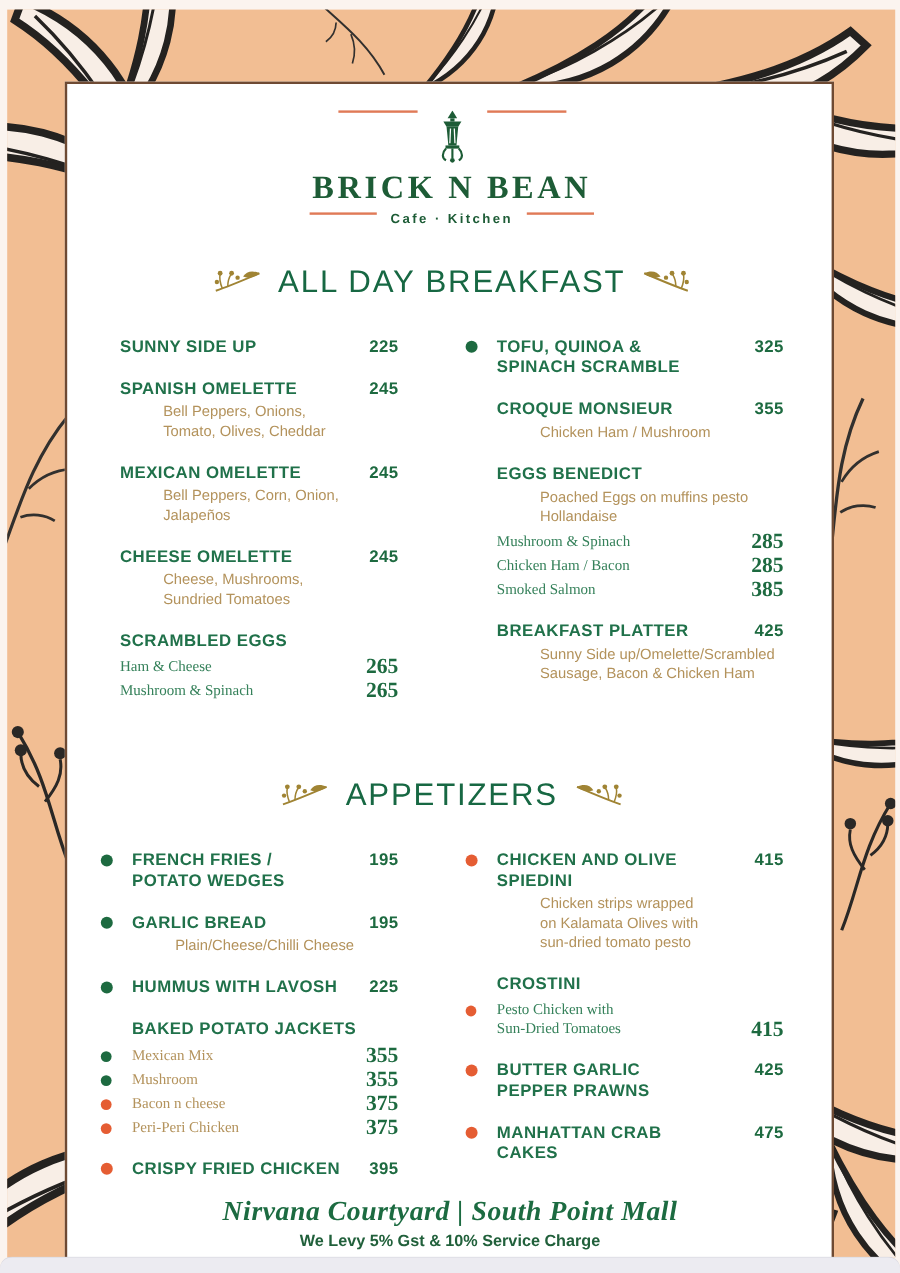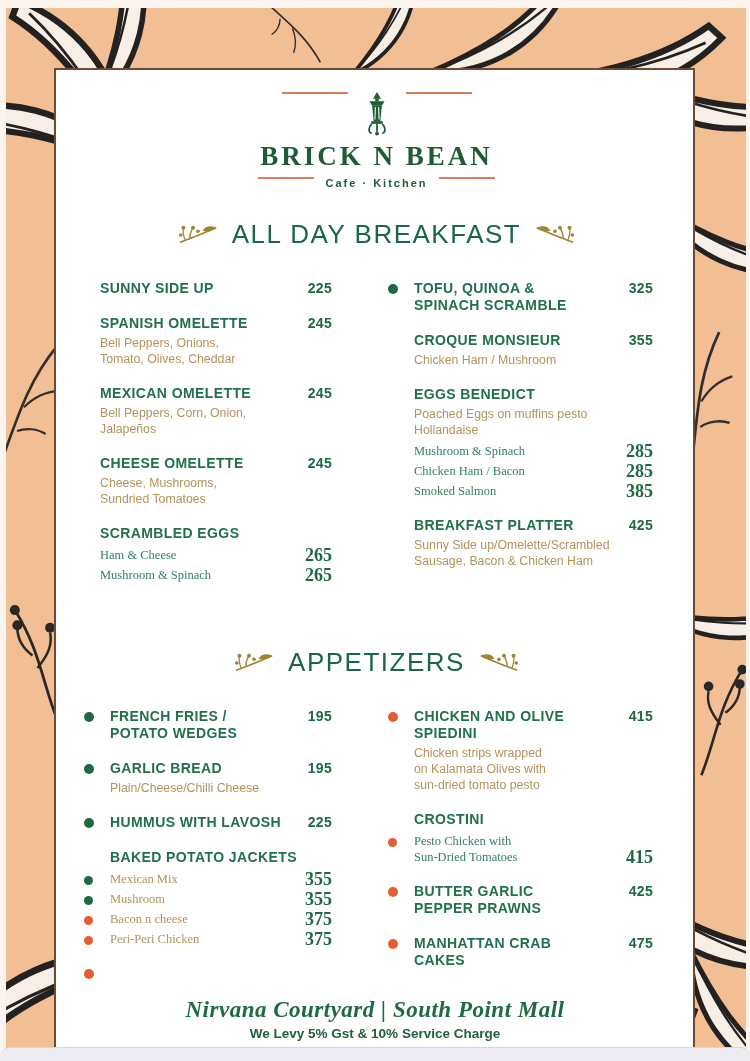--- a/index.html
+++ b/index.html
@@ -33,21 +33,21 @@
   .mrow{display:flex;align-items:flex-start;}
   .bcell{width:26px;flex:none;padding-top:4px;}
   .bullet{display:block;width:10px;height:10px;border-radius:50%;}
   .bullet.sub{width:9px;height:9px;margin-top:1px;}
   .b-green{background:#1D6A40;}
   .b-orange{background:#E55D33;}
   .mcell{flex:1;min-width:0;}
   .name-price{display:flex;justify-content:space-between;align-items:flex-start;gap:8px;}
   .item-name{font-weight:700;color:#20714A;font-size:14px;letter-spacing:.4px;line-height:17px;white-space:pre-line;}
   .item-price{font-weight:700;color:#1D6A40;font-size:14px;line-height:17px;letter-spacing:.3px;}
-  .item-desc{color:#B3925B;font-size:12.3px;line-height:16px;margin-top:3px;white-space:pre-line;}
+  .item-desc{color:#B3925B;font-size:12.3px;line-height:16px;margin-top:3px;white-space:pre-line;margin-left:36px;}
   .sub-rows{margin-top:5px;}
   .sub-line{display:flex;justify-content:space-between;align-items:flex-end;gap:20px;flex:1;min-width:0;font-family:Liberation Serif, serif;}
   .sub-row{margin-top:4px;display:flex;align-items:flex-start;}
   .sub-label{font-size:12.5px;line-height:16px;white-space:pre-line;}
   .sub-green{color:#35815A;}
   .sub-tan{color:#B3925B;}
   .sub-price{font-weight:700;color:#1D6A40;font-size:18px;line-height:16px;}
   
   .footer{position:absolute;left:0;right:0;top:997px;text-align:center;z-index:3;}
   .footer-loc{font-family:"Liberation Serif",serif;font-style:italic;font-weight:700;font-size:23px;color:#1C6B41;letter-spacing:.5px;}
@@ -444,20 +444,26 @@
                   <div class="sub-price">375</div>
                 </div>
               </div>
             </div>
           </div>
           <div class="menu-item">
             <div class="mrow">
               <div class="bcell">
                 <span class="bullet b-orange"></span>
               </div>
+              <div class="mcell">
+                <div class="name-price">
+                  <div class="item-name">CRISPY FRIED CHICKEN</div>
+                  <div class="item-price">395</div>
+                </div>
+              </div>
             </div>
           </div>
         </div>
       <div class="c1">
           <div class="menu-item">
             <div class="mrow">
               <div class="bcell">
                 <span class="bullet b-orange"></span>
               </div>
               <div class="mcell">

